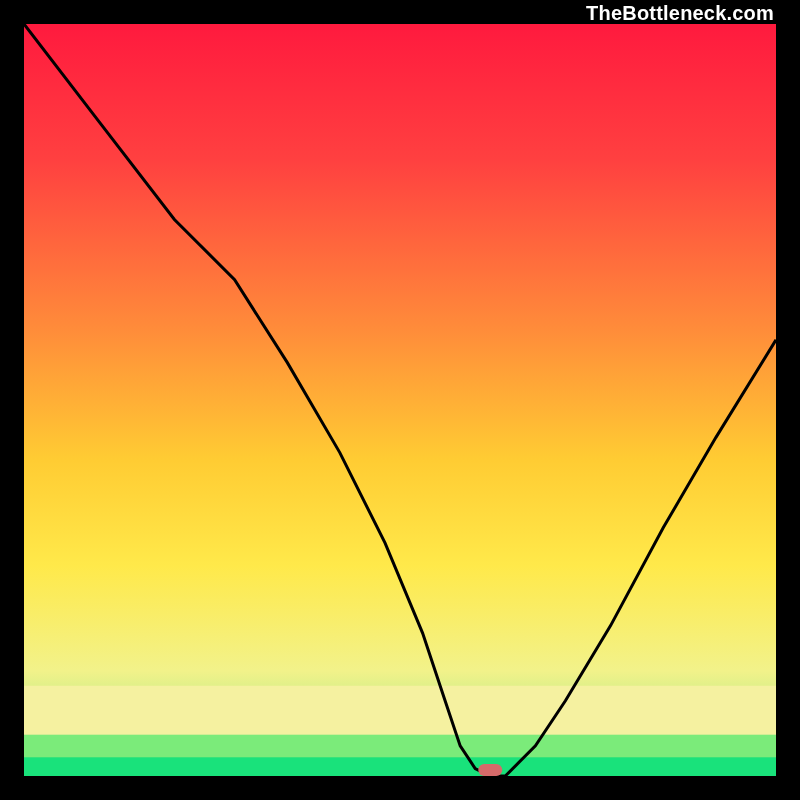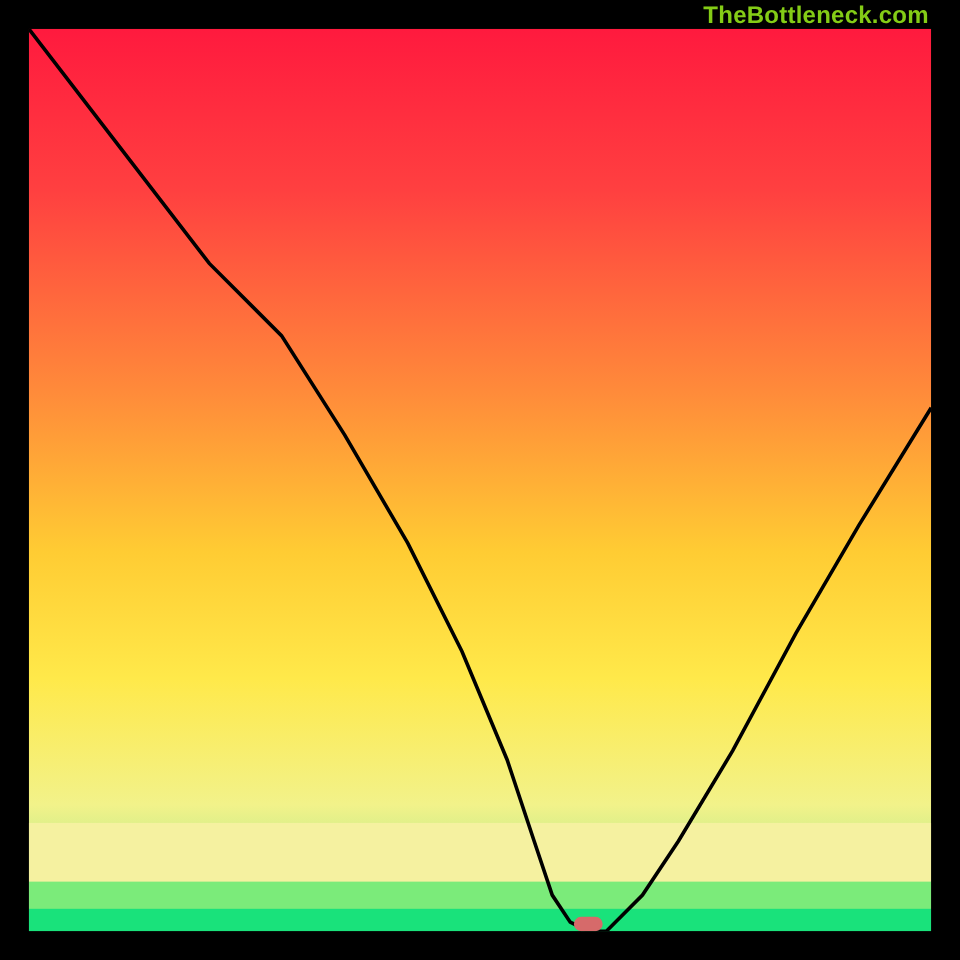--- a/index.html
+++ b/index.html
@@ -22,21 +22,21 @@
     position: absolute;
     left: 0;
     top: 0;
     width: 752px;
     height: 752px;
   }
   .watermark {
     position: absolute;
     top: 2px;
     right: 26px;
-    color: #84cc16;
+    color: #ffffff;
     font-family: Arial, Helvetica, sans-serif;
     font-size: 20px;
     font-weight: 600;
     letter-spacing: 0.2px;
   }
 </style>
 </head>
 <body>
 
 <div class="frame">

